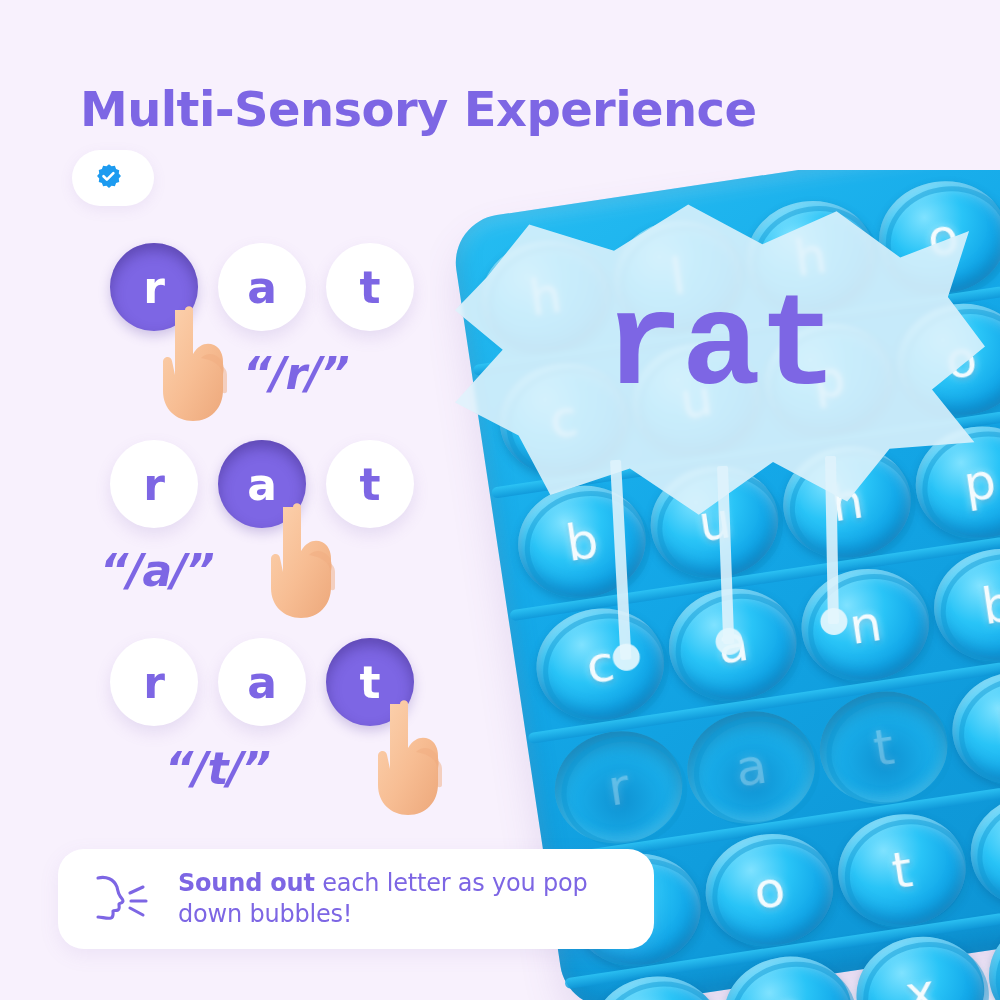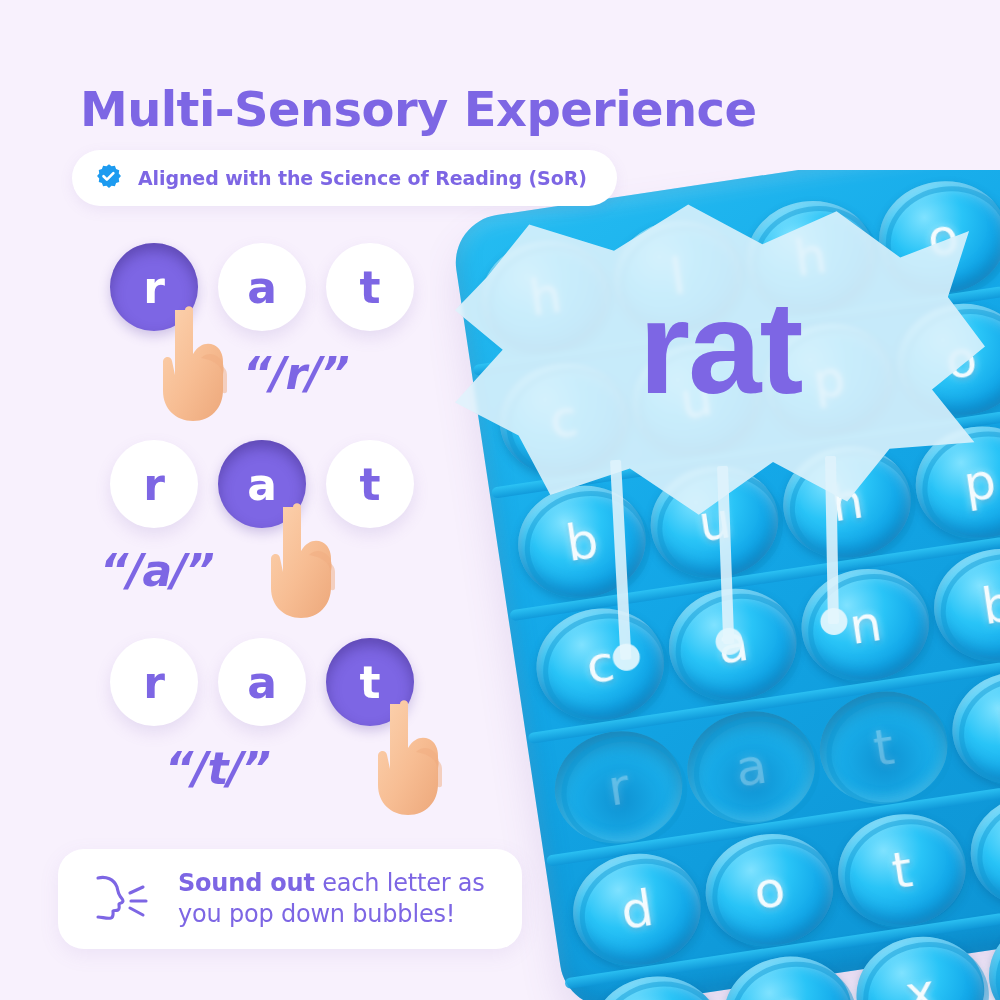--- a/index.html
+++ b/index.html
@@ -139,21 +139,21 @@
   .callout-word {
     position: absolute;
     left: 0; right: 0;
     top: 84px;
     text-align: center;
     font-size: 132px;
     line-height: 1;
     font-weight: 800;
     color: #7d66e4;
     letter-spacing: -2px;
-    font-family: Liberation Sans, sans-serif;
+    font-family: Liberation Mono, monospace;
   }
   
   .stem {
     position: absolute;
     background: rgba(223, 243, 252, 0.88);
     width: 11px;
     transform-origin: top center;
     border-radius: 2px;
   }
   .stem::after {
@@ -265,21 +265,21 @@
   }
   .phoneme.p1 { left: 243px; top: 348px; }
   .phoneme.p2 { left: 100px; top: 545px; }
   .phoneme.p3 { left: 165px; top: 743px; }
 
   
   .caption-card {
     position: absolute;
     left: 58px;
     top: 849px;
-    width: 464px;
+    width: 596px;
     height: 100px;
     background: #ffffff;
     border-radius: 26px;
     display: flex;
     align-items: center;
     gap: 24px;
     padding: 0 34px;
     box-shadow: 0 6px 20px rgba(140, 110, 190, 0.10);
   }
   .speak-icon { width: 62px; height: 54px; flex: 0 0 auto; display: block; }
@@ -402,21 +402,20 @@
   <div class="callout-word">rat</div>
 </div>
 
 <div class="title">Multi-Sensory Experience</div>
 
 <div class="badge-pill">
   <svg class="verified-icon" viewBox="0 0 24 24" aria-hidden="true">
     <path fill="#1d9bf0" d="M12 0.9l2.05 1.74 2.66-.36.96 2.51 2.51.96-.36 2.66L21.56 10.4l-1.74 2.05.36 2.66-2.51.96-.96 2.51-2.66-.36L12 19.96l-2.05-1.74-2.66.36-.96-2.51-2.51-.96.36-2.66L2.44 10.4l1.74-2.05-.36-2.66 2.51-.96.96-2.51 2.66.36z"></path>
     <path fill="none" stroke="#ffffff" stroke-width="2.1" stroke-linecap="round" stroke-linejoin="round" d="M7.6 10.6l2.7 2.7 5.2-5.2"></path>
   </svg>
-  <span class="badge-text">Aligned with the Science of Reading (SoR)</span>
 </div>
 
 <div class="row r1" id="row-0">
     <div class="letter-circle active">r</div>
     <div class="letter-circle">a</div>
     <div class="letter-circle">t</div>
   </div>
 <div class="row r2" id="row-1">
     <div class="letter-circle">r</div>
     <div class="letter-circle active">a</div>

